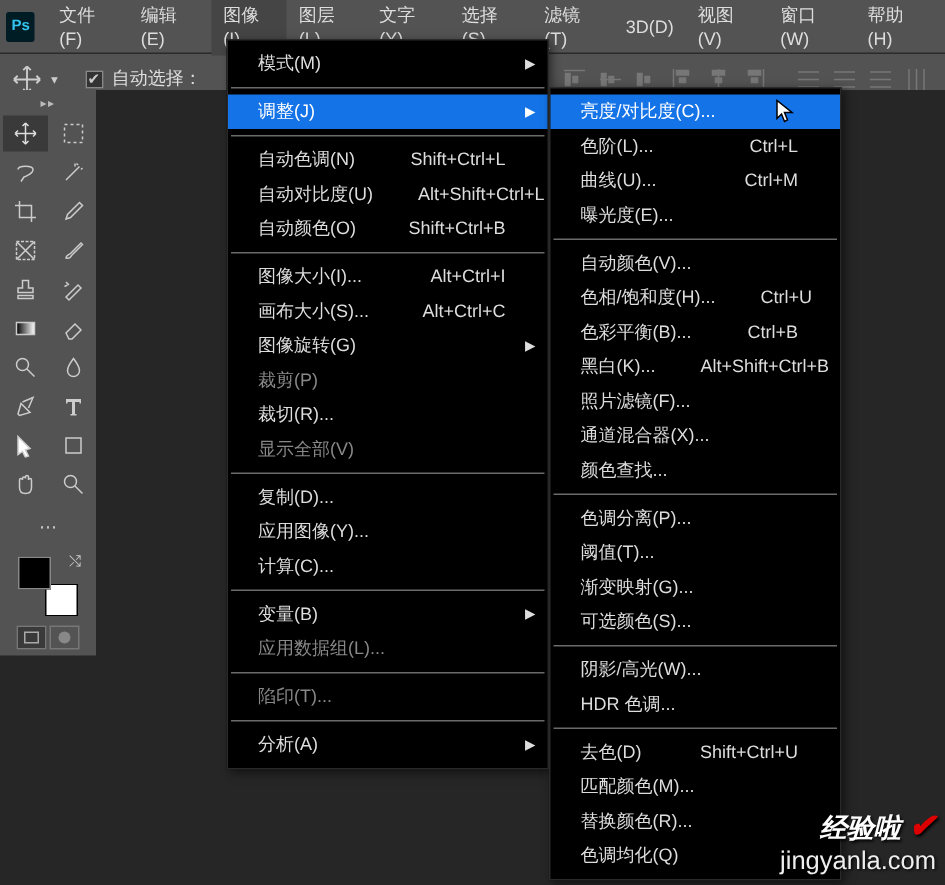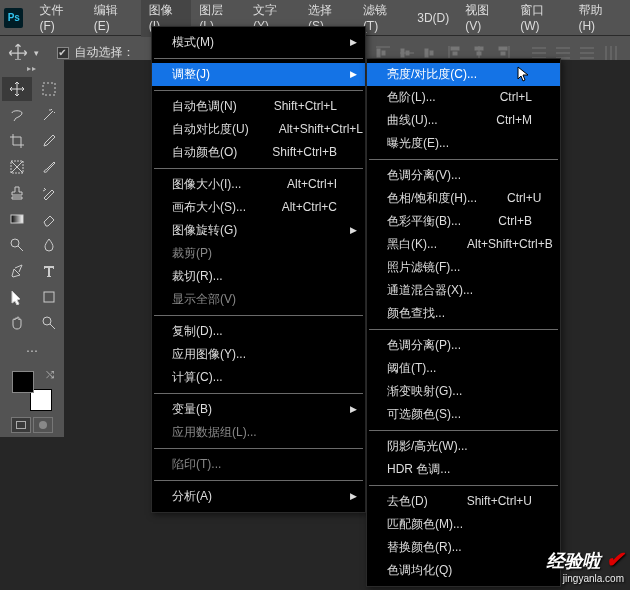--- a/index.html
+++ b/index.html
@@ -52,21 +52,21 @@
 
   #menu-image { left:151px; top:26px; width:215px; }
   #menu-adjust { left:366px; top:58px; width:195px; }
 
   
   .cursor { position:absolute; width:16px; height:16px; pointer-events:none; z-index:1000; }
 
   
   .watermark { position:absolute; right:6px; bottom:6px; color:#fff; font-style:italic; font-weight:bold; font-size:18px; text-align:right; text-shadow:1px 1px 2px #000; }
   .watermark .check { color:#d00; font-size:22px; }
-  .watermark .sub { font-size:10px; font-style:normal; font-weight:normal; display:block; color:#eee; }
+  .watermark .sub { font-size:17px; font-style:normal; font-weight:normal; display:block; color:#eee; }
 </style>
 </head>
 <body>
 
 <div class="menubar">
   <div class="ps-logo">Ps</div>
   <div class="menubar-item">文件(F)</div>
   <div class="menubar-item">编辑(E)</div>
   <div class="menubar-item open">图像(I)</div>
   <div class="menubar-item">图层(L)</div>
@@ -373,21 +373,21 @@
     </div>
   <div class="menu-item">
       <span>曲线(U)...</span>
       <span class="shortcut">Ctrl+M</span>
     </div>
   <div class="menu-item">
       <span>曝光度(E)...</span>
     </div>
   <div class="menu-sep"></div>
   <div class="menu-item">
-      <span>色调分离(V)...</span>
+      <span>自动颜色(V)...</span>
     </div>
   <div class="menu-item">
       <span>色相/饱和度(H)...</span>
       <span class="shortcut">Ctrl+U</span>
     </div>
   <div class="menu-item">
       <span>色彩平衡(B)...</span>
       <span class="shortcut">Ctrl+B</span>
     </div>
   <div class="menu-item">

